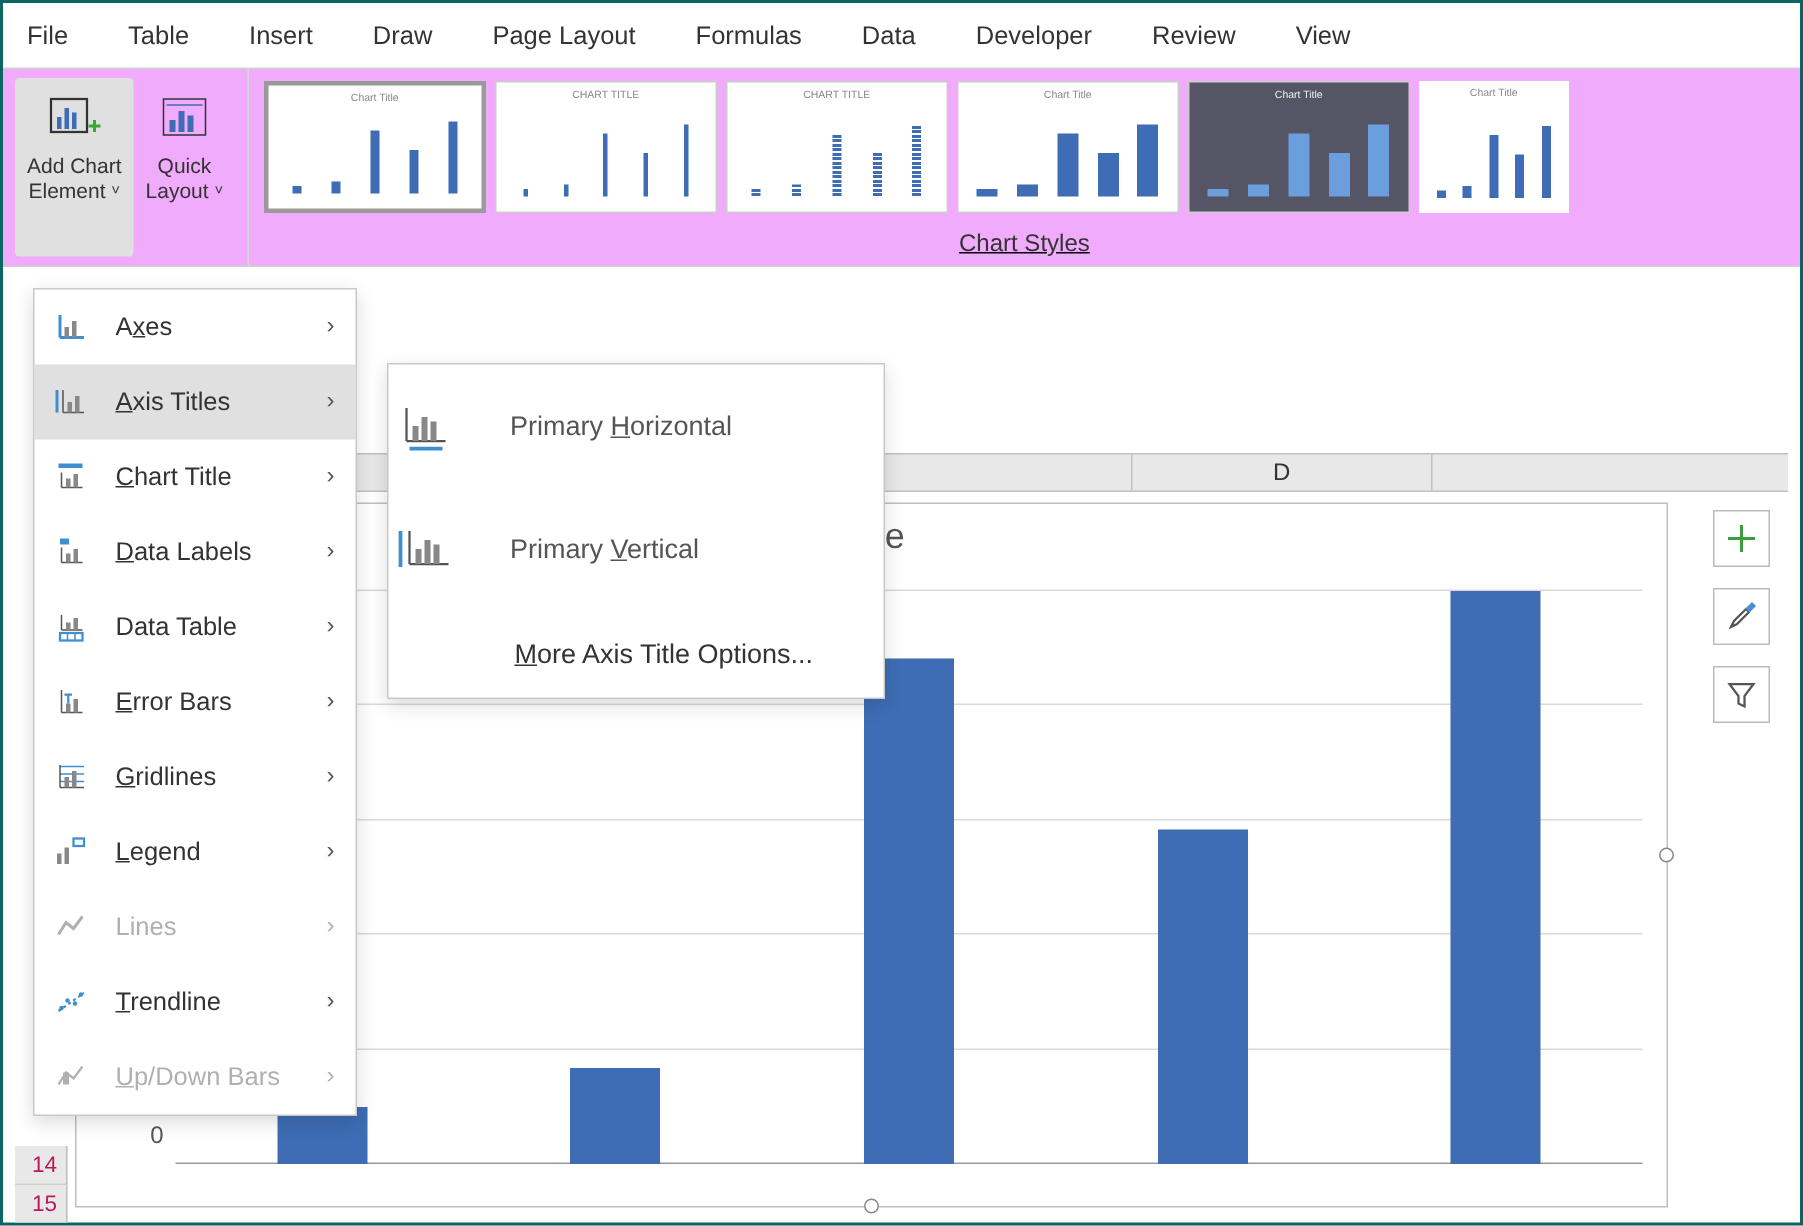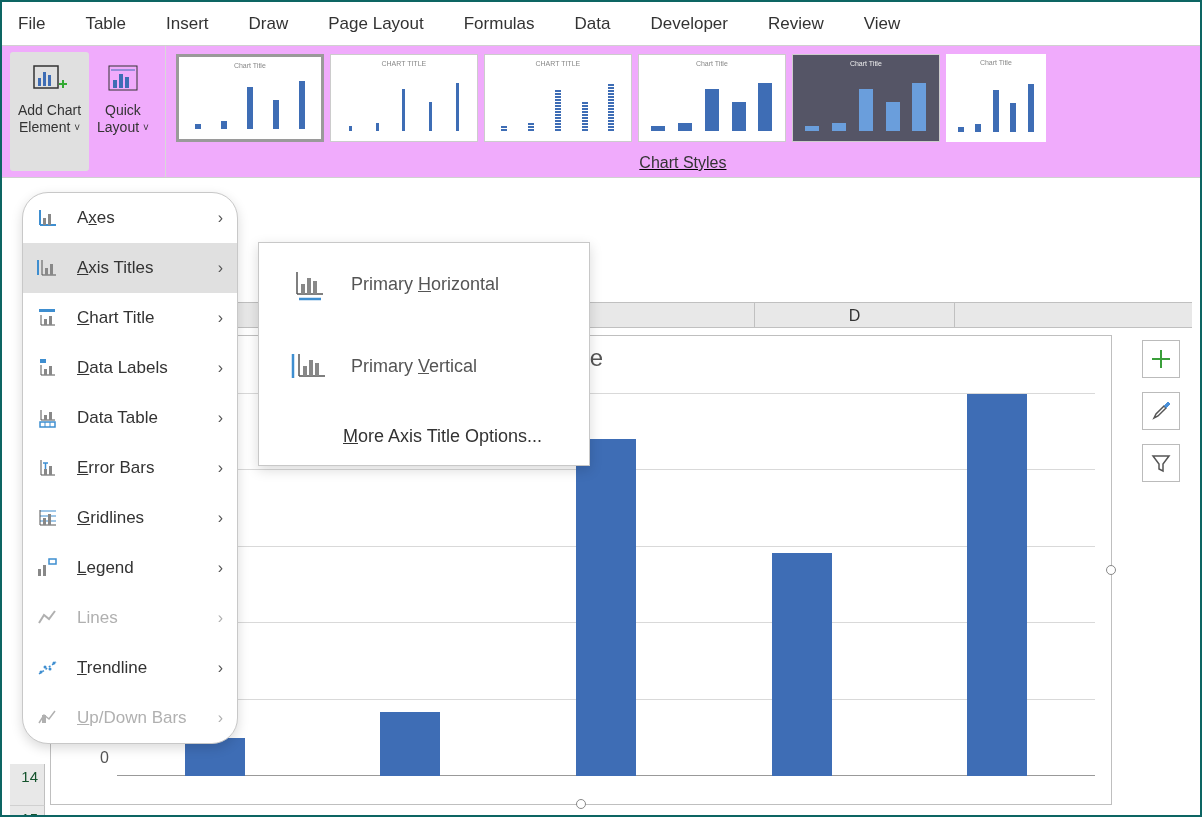--- a/index.html
+++ b/index.html
@@ -20,39 +20,39 @@
 .style-row { display: flex; gap: 6px; }
 .style-thumb { width: 148px; height: 88px; background: #fff; border: 1px solid #ccc; position: relative; cursor: pointer; }
 .style-thumb.selected { border: 3px solid #9a9a9a; }
 .style-thumb .mini-title { position:absolute; top:5px; left:0; right:0; text-align:center; font-size:7px; color:#888; }
 .style-thumb .mini-bars { position:absolute; bottom:10px; left:8px; right:8px; height:52px; display:flex; align-items:flex-end; gap:4px; justify-content:space-around; }
 .style-thumb .mini-bars span { width:6px; background:#3e6db5; display:inline-block; }
 .style-caption { text-align: center; font-size: 16px; color: #333; margin-top: 12px; }
 
 
 .dropdown { position: absolute; background: #fff; border: 1px solid #c8c8c8; box-shadow: 0 4px 12px rgba(0,0,0,0.15); z-index: 100; }
-.dropdown-main { left: 20px; top: 190px; width: 216px; border-radius: 26px; }
+.dropdown-main { left: 20px; top: 190px; width: 216px; }
 .dd-item { display: flex; align-items: center; height: 50px; padding: 0 12px; font-size: 17px; color: #333; cursor: pointer; position: relative; }
 .dd-item.hovered { background: #e0e0e0; }
 .dd-item.disabled { color: #b0b0b0; }
 .dd-item .dd-icon { width: 24px; height: 24px; margin-right: 18px; display:flex; align-items:center; justify-content:center; }
 .dd-item .chev { position: absolute; right: 14px; font-size: 16px; color: #555; }
 .dd-item.disabled .chev { color: #b0b0b0; }
 .dd-item .ul { text-decoration: underline; }
 
 .dropdown-sub { left: 256px; top: 240px; width: 332px; }
-.dd-sub-item { display: flex; align-items: center; height: 82px; padding: 0 32px; font-size: 18px; color: #555; cursor: pointer; }
+.dd-sub-item { display: flex; align-items: center; height: 82px; padding: 0 6px; font-size: 18px; color: #555; cursor: pointer; gap: 15px; }
 .dd-sub-item .dd-icon { width: 36px; height: 36px; margin-right: 24px; }
 .dd-more { height: 58px; padding: 0 24px 0 84px; display: flex; align-items: center; font-size: 18px; color: #333; cursor: pointer; }
 
 .sheet-area { position: absolute; left: 8px; right: 8px; top: 228px; bottom: 8px; }
 .col-headers { position:absolute; top:72px; left:35px; right:0; height:26px; background:#e8e8e8; border-top:1px solid #c0c0c0; border-bottom:1px solid #c0c0c0; display:flex; }
 .col-header { flex:1; text-align:center; font-size:16px; color:#333; border-right:1px solid #c0c0c0; line-height:26px; max-width:355px; }
 .row-headers { position:absolute; left:0; top:98px; bottom:0; width:35px; }
-.row-header { height:42px; text-align:right; padding-right:6px; font-size:15px; color:#14532d; border-bottom:1px solid #d0d0d0; border-right:1px solid #c0c0c0; background:#e8e8e8; line-height:26px; }
+.row-header { height:26px; text-align:right; padding-right:6px; font-size:15px; color:#be185d; border-bottom:1px solid #d0d0d0; border-right:1px solid #c0c0c0; background:#e8e8e8; line-height:26px; }
 
 .chart-obj { position:absolute; left:40px; top:105px; width:1062px; height:470px; border:1px solid #bfbfbf; background:#fff; }
 .chart-title { text-align:center; font-size:24px; color:#555; margin-top:8px; }
 .plot-area { position:absolute; left:66px; right:16px; top:58px; bottom:28px; }
 .gridline { position:absolute; left:0; right:0; border-top:1px solid #d9d9d9; }
 .axis-line { position:absolute; left:0; right:0; bottom:0; border-top:1px solid #999; }
 .y-tick { position:absolute; right:100%; margin-right:8px; font-size:16px; color:#555; transform:translateY(-50%); }
 .bars { position:absolute; left:0; right:0; bottom:0; top:0; display:flex; align-items:flex-end; justify-content:space-around; }
 .bar { width:60px; background:#3e6db5; }
 

